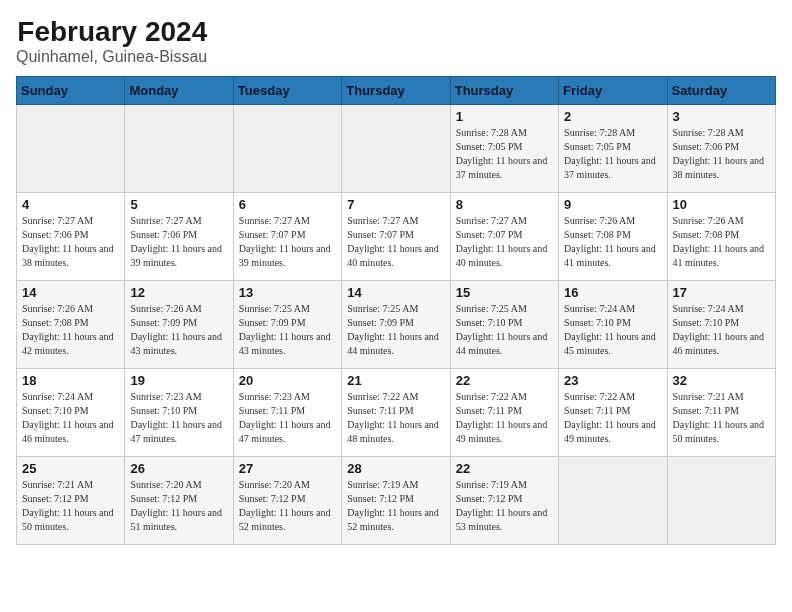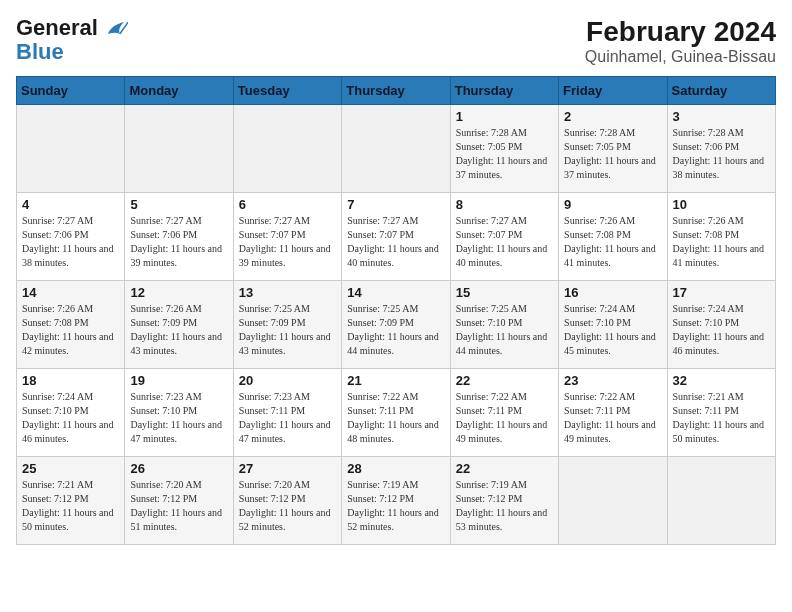--- a/index.html
+++ b/index.html
@@ -77,32 +77,20 @@
       font-family: Liberation Serif, serif;
     }
     td.empty {
       background: #f0f0f0 !important;
     }
   </style>
 </head>
 <body>
 
 <div class="header-area">
-  <div class="logo">
-    <div style="display:flex;align-items:center;gap:2px;">
-      <div style="font-size:22px;font-weight:bold;color:#1a1a1a;line-height:1.1;">
-        <span style="color:#1a1a1a;">General</span>
-        <svg width="22" height="18" viewBox="0 0 22 18" style="vertical-align:middle;margin-left:2px;">
-          <path d="M2 14 C4 8, 10 4, 18 2 C14 6, 12 10, 14 14 C10 12, 6 13, 2 14Z" fill="#2a7ab8"></path>
-          <path d="M14 14 C16 10, 20 6, 22 2" stroke="#2a7ab8" stroke-width="1.5" fill="none"></path>
-        </svg>
-      </div>
-    </div>
-    <div style="font-size:22px;font-weight:bold;color:#2a7ab8;line-height:1.1;">Blue</div>
-  </div>
   <div class="title-area">
     <div class="calendar-title">February 2024</div>
     <div class="calendar-subtitle">Quinhamel, Guinea-Bissau</div>
   </div>
 </div>
 
 <table>
   <thead>
     <tr id="weekday-header">
         <th>Sunday</th>

